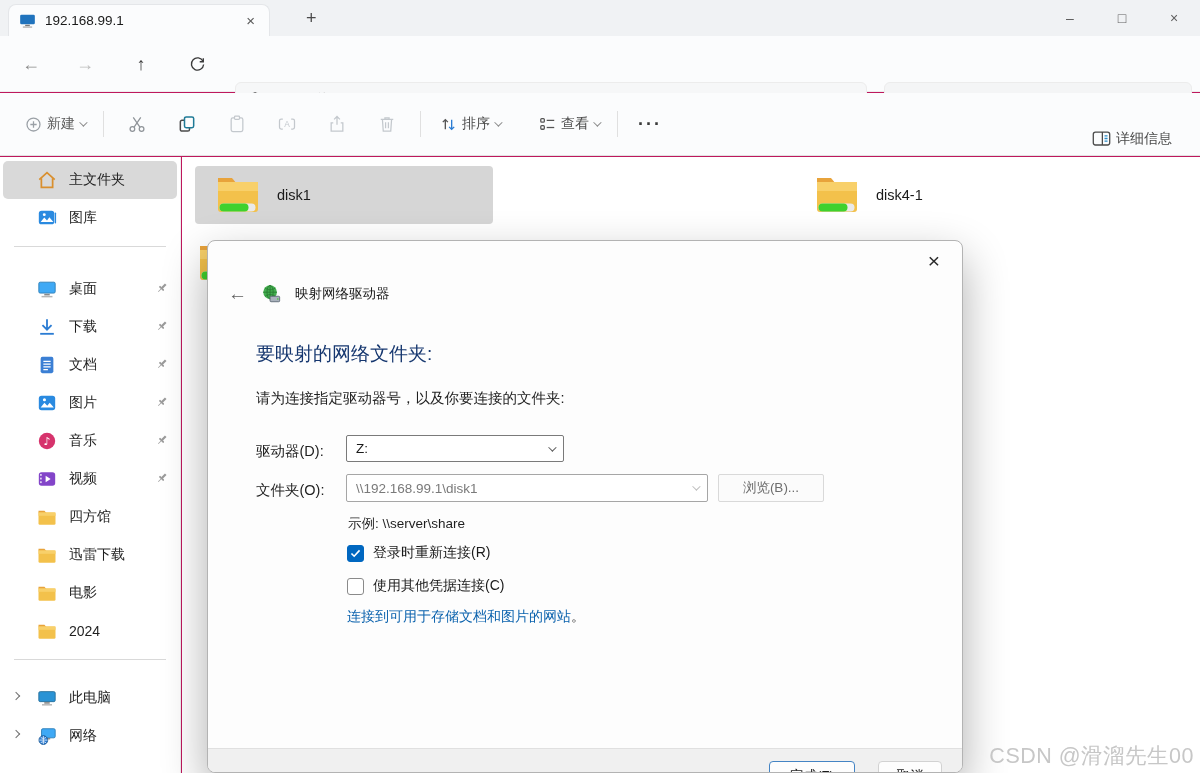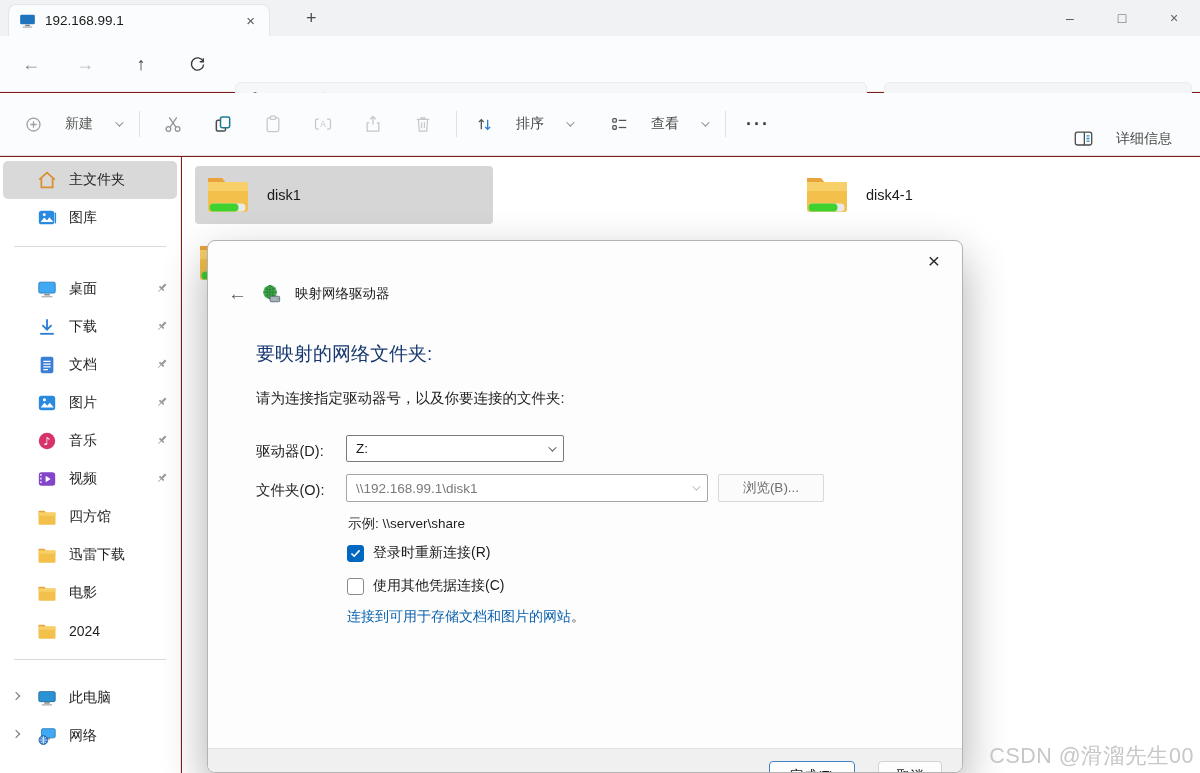--- a/index.html
+++ b/index.html
@@ -1,19 +1,19 @@
 <!DOCTYPE html>
 <html><head>
 <meta charset="utf-8">
 <style>
   * { margin:0; padding:0; box-sizing:border-box; }
   body { background:#fff; }
   .app {
     position:relative; width:1200px; height:773px; overflow:hidden;
-    font-family:"Liberation Sans", sans-serif; background:#7f1d1d; color:#1f1f1f;
+    font-family:"Liberation Sans", sans-serif; background:#be185d; color:#1f1f1f;
   }
   svg { display:block; }
 
   
   .tabbar { position:absolute; left:0; top:0; width:1200px; height:36px; background:#f0f2f4; }
   .tab {
     position:absolute; left:8px; top:4px; width:262px; height:32px;
     background:#fbfcfd; border:1px solid #e4e6e9; border-bottom:none;
     border-radius:8px 8px 0 0; display:flex; align-items:center; padding:0 10px; gap:9px;
   }
@@ -37,40 +37,40 @@
     position:absolute; left:884px; top:46px; width:308px; height:36px;
     background:#f4f5f6; border:1px solid #ececec; border-radius:6px;
     display:flex; align-items:center; padding:0 12px;
   }
   .searchbox input { flex:1; border:none; outline:none; background:transparent; font-size:14px; color:#3a3a3a; font-family:"Liberation Sans",sans-serif; }
   .searchbox input::placeholder { color:#767676; }
 
   
   .toolbar { position:absolute; left:0; top:93px; width:1200px; height:63px; background:#fbfcfd; border-bottom:1px solid #e2e2e2; display:flex; align-items:center; }
   .tb-group { display:flex; align-items:center; }
-  .tb-btn { display:flex; align-items:center; gap:22px; padding:8px 10px; border-radius:4px; font-size:14px; color:#4a4a4a; }
+  .tb-btn { display:flex; align-items:center; gap:4px; padding:8px 10px; border-radius:4px; font-size:14px; color:#4a4a4a; }
   .tb-icon-btn { padding:8px 15px; }
   .tb-sep { width:1px; height:26px; background:#e0e0e0; margin:0 8px; }
   .chev-down { display:inline-block; width:6px; height:6px; border-right:1.3px solid #8a8a8a; border-bottom:1.3px solid #8a8a8a; transform:rotate(45deg) translateY(-2px); }
   .tb-more { font-size:18px; font-weight:bold; letter-spacing:2px; color:#3a3a3a; padding:6px 12px; }
   .tb-right { position:absolute; right:18px; top:0; height:63px; display:flex; align-items:flex-end; }
 
   
   .sidebar { position:absolute; left:0; top:157px; width:181px; height:616px; background:#fff; border-right:1px solid #ededed; padding-top:4px; }
   .side-item { position:relative; height:38px; display:flex; align-items:center; padding-left:34px; gap:12px; font-size:14px; color:#1f1f1f; margin:0 3px; border-radius:5px; }
   .side-item.selected { background:#d9d9d9; }
   .side-item .pin { position:absolute; right:8px; top:11px; }
   .side-item .expander { position:absolute; left:10px; top:14px; width:6px; height:6px; border-right:1.3px solid #707070; border-bottom:1.3px solid #707070; transform:rotate(-45deg); }
   .side-item.has-expander { padding-left:34px; }
   .side-divider { height:1px; background:#d9d9d9; margin:9px 14px; }
   .gap14 { height:14px; } .gap10 { height:10px; }
 
   
   .content { position:absolute; left:182px; top:157px; width:1018px; height:616px; background:#fff; }
-  .tile { position:absolute; top:9px; width:298px; height:58px; display:flex; align-items:center; gap:16px; padding-left:10px; border-radius:4px; font-size:14.5px; color:#1a1a1a; }
+  .tile { position:absolute; top:9px; width:298px; height:58px; display:flex; align-items:center; gap:16px; padding-left:20px; border-radius:4px; font-size:14.5px; color:#1a1a1a; }
   .tile.selected { background:#d6d6d6; }
   .tile-sliver { position:absolute; left:15px; top:86px; }
 
   
   .dialog {
     position:absolute; left:207px; top:240px; width:756px; height:533px;
     background:#fdfdfd; border:1px solid #b3b3b3; border-radius:8px;
     box-shadow:0 18px 45px rgba(0,0,0,0.32); z-index:5; overflow:hidden;
   }
   .dlg-close { position:absolute; right:16px; top:6px; font-size:21px; color:#2a2a2a; padding:2px 6px; }

